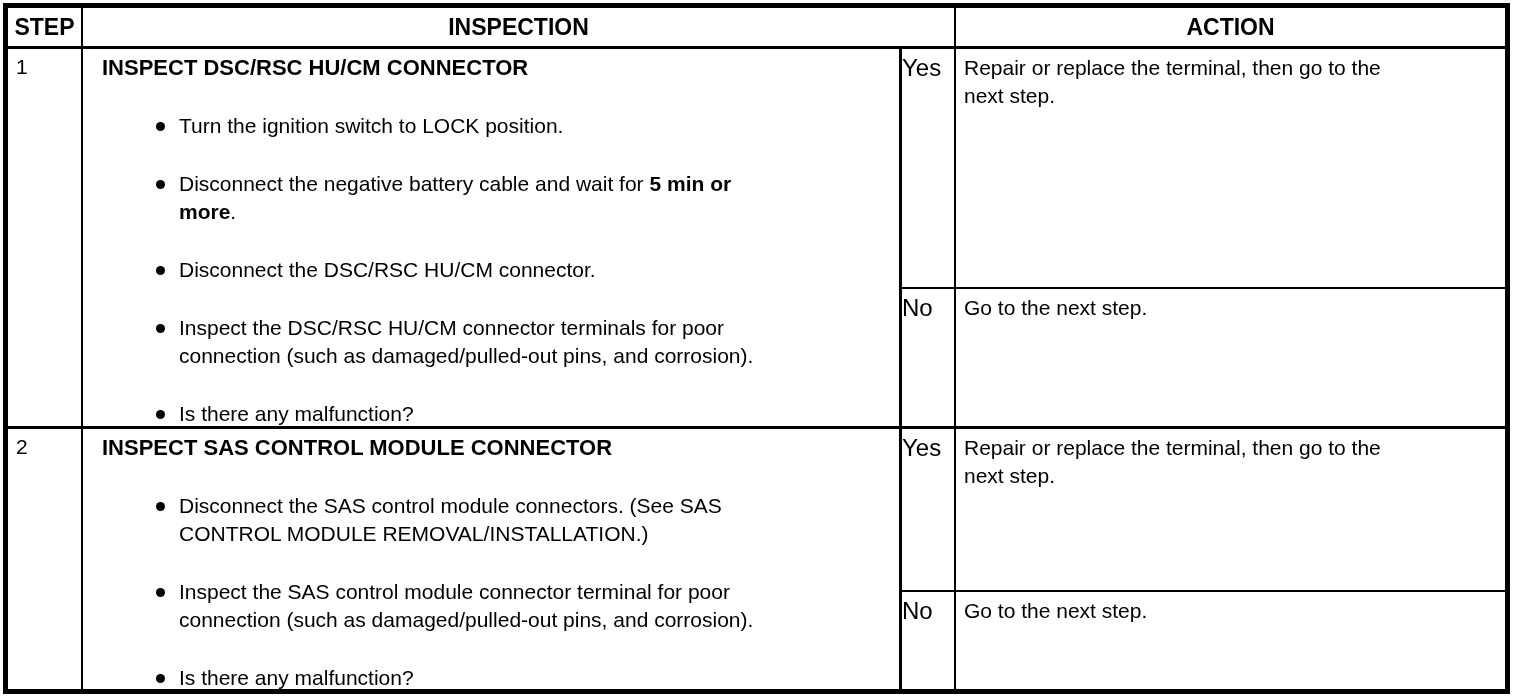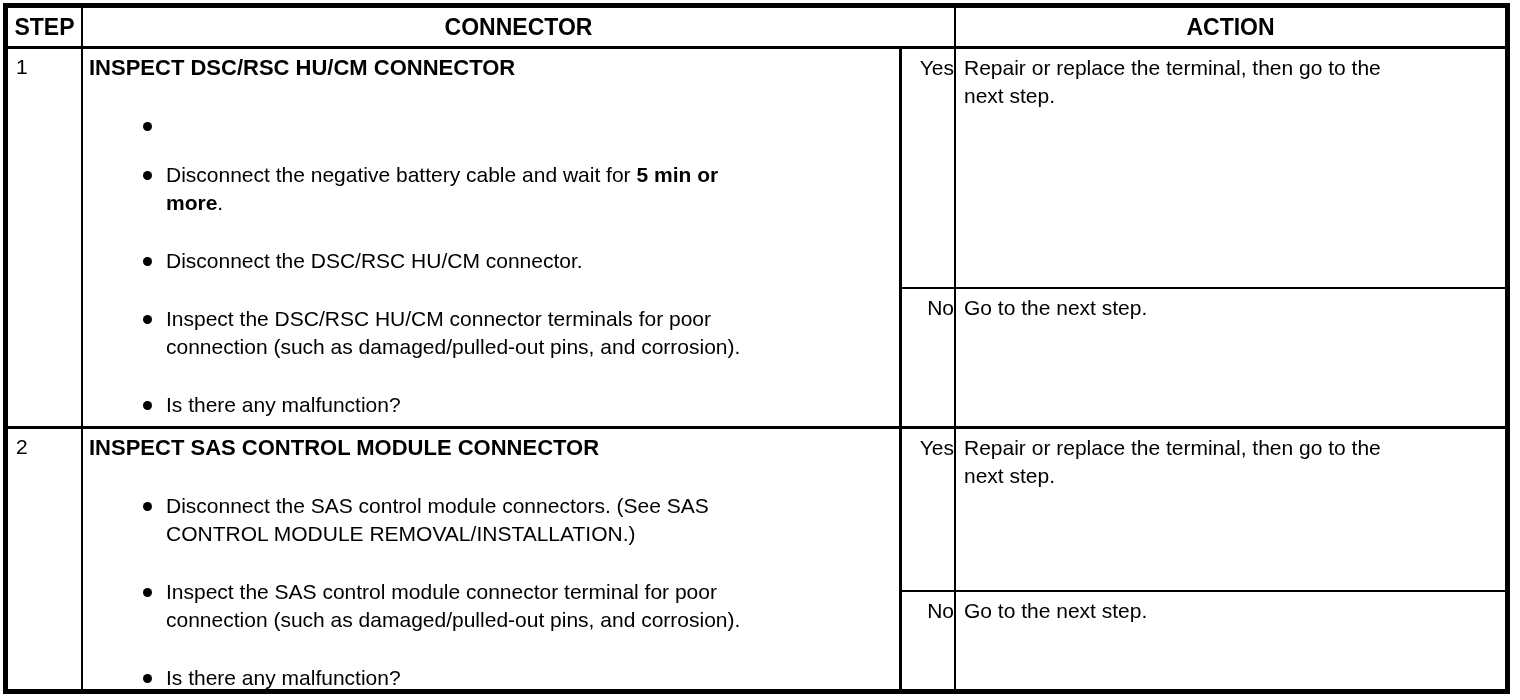--- a/index.html
+++ b/index.html
@@ -49,21 +49,21 @@
 
   .step-number {
     font-size: 21px;
     padding: 6px 0 0 8px;
     line-height: 24px;
   }
   .inspection-col {
     width: 819px;
     border-right: 3px solid #000;
     flex: none;
-    padding: 5px 12px 0 3px;
+    padding: 5px 12px 0 16px;
     font-size: 21px;
     line-height: 28px;
     overflow: hidden;
   }
   .inspection-title {
     font-weight: bold;
     font-size: 22px;
     padding-left: 3px;
     line-height: 28px;
   }
@@ -81,50 +81,51 @@
   .action-sub { display: flex; flex: none; overflow: hidden; }
   .action-sub.has-sep { border-bottom: 2px solid #000; }
   .step-row[data-index="0"] .action-sub[data-sub="0"] { height: 240px; }
   .step-row[data-index="0"] .action-sub[data-sub="1"] { flex: 1; }
   .step-row[data-index="1"] .action-sub[data-sub="0"] { height: 163px; }
   .step-row[data-index="1"] .action-sub[data-sub="1"] { flex: 1; }
   .yn-cell {
     width: 54px;
     flex: none;
     border-right: 2px solid #000;
-    font-size: 21px;
+    font-size: 24px;
     padding-top: 6px;
-    text-align: right;
+    text-align: left;
     line-height: 26px;
   }
   .action-text {
     flex: 1;
     font-size: 21px;
     line-height: 28px;
     padding: 5px 25px 0 8px;
   }
 </style>
 </head>
 <body>
 
 <div class="page">
   <div class="troubleshooting-table">
     <div class="row header-row">
       <div class="step-col header-cell">STEP</div>
-      <div class="inspection-header header-cell">CONNECTOR</div>
+      <div class="inspection-header header-cell">INSPECTION</div>
       <div class="action-header header-cell">ACTION</div>
     </div>
     <div id="steps">
   <div class="row step-row" data-index="0">
     <div class="step-col step-number">1</div>
     <div class="inspection-col">
       <div class="inspection-title">INSPECT DSC/RSC HU/CM CONNECTOR</div>
       <div class="bullets">
               <div class="bullet-item">
                 <span class="bullet-dot"></span>
+                <div class="bullet-text"><span>Turn the ignition switch to LOCK position.</span></div>
               </div>
               <div class="bullet-item">
                 <span class="bullet-dot"></span>
                 <div class="bullet-text"><span>Disconnect the negative battery cable and wait for </span><b>5 min or</b><br><b>more</b><span>.</span></div>
               </div>
               <div class="bullet-item">
                 <span class="bullet-dot"></span>
                 <div class="bullet-text"><span>Disconnect the DSC/RSC HU/CM connector.</span></div>
               </div>
               <div class="bullet-item">

